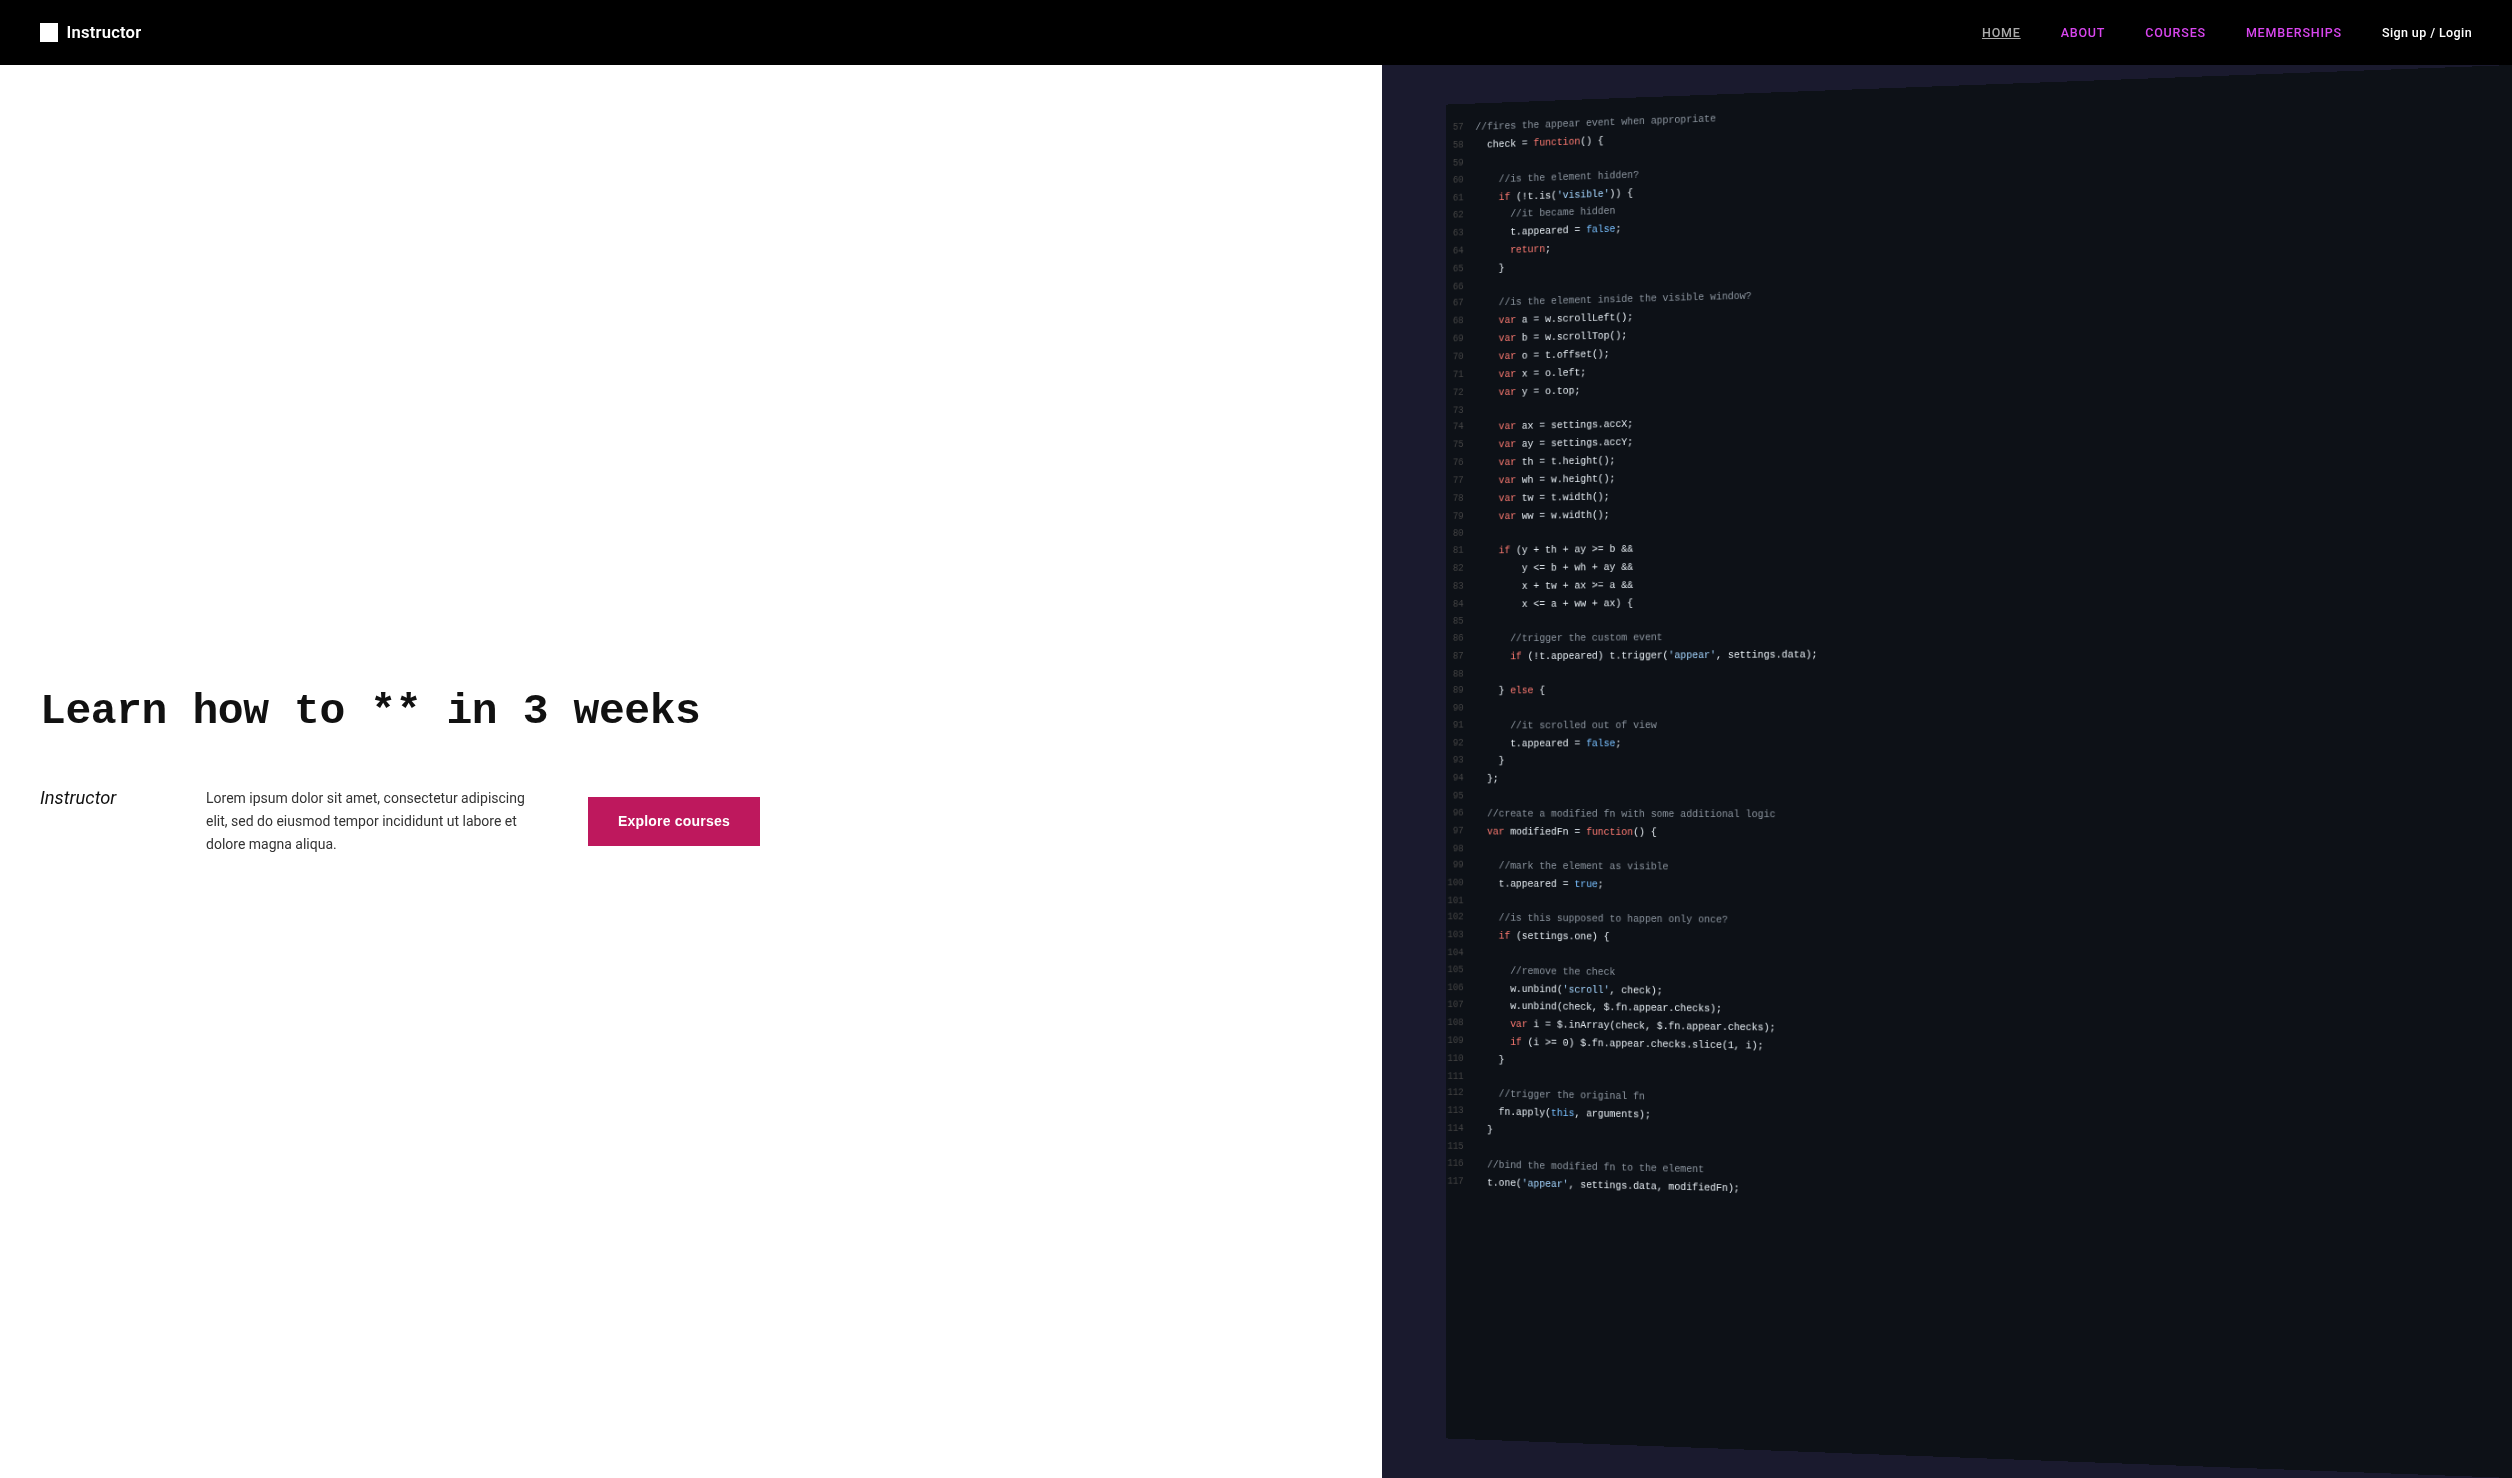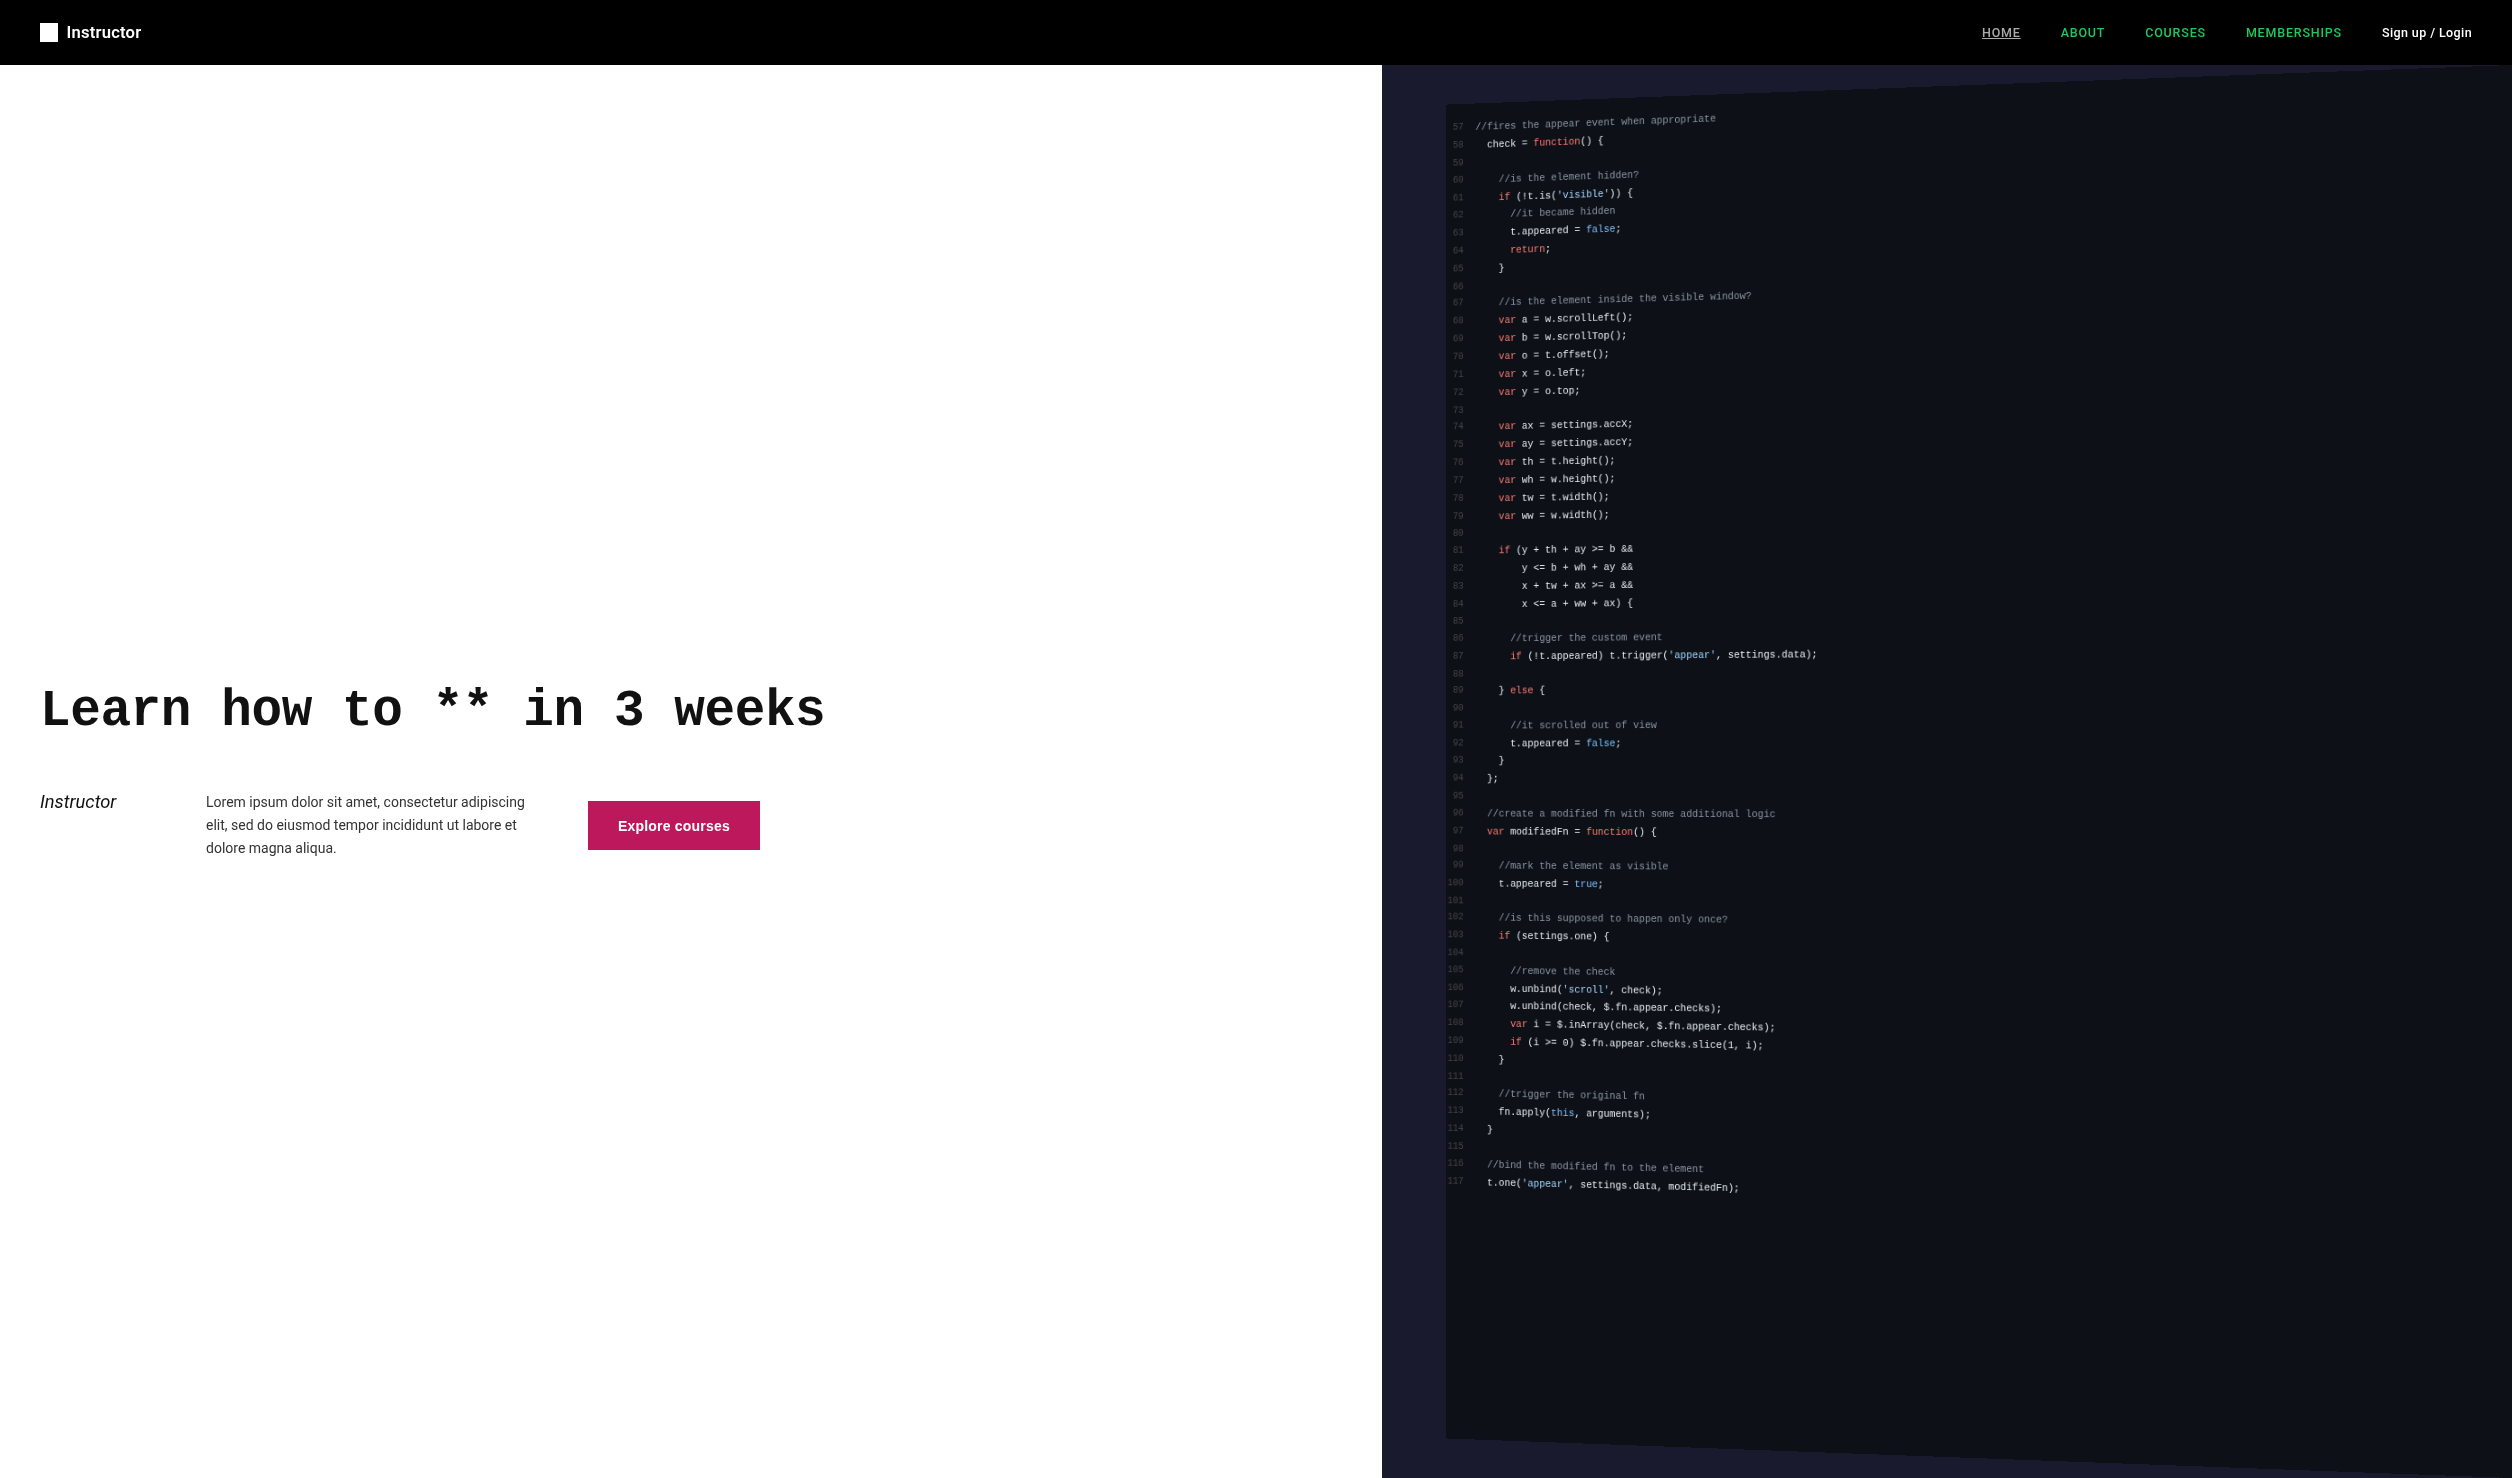--- a/index.html
+++ b/index.html
@@ -54,21 +54,21 @@
       align-items: center;
       gap: 40px;
       list-style: none;
     }
 
     .nav-links a {
       text-decoration: none;
       font-size: 12.5px;
       font-weight: 500;
       letter-spacing: 0.8px;
-      color: #22c55e;
+      color: #d946ef;
     }
 
     .nav-links a.active {
       color: #aaa;
       text-decoration: underline;
     }
 
     .nav-signup {
       color: #fff !important;
       font-weight: normal;
@@ -87,21 +87,21 @@
     .hero-content {
       flex: 0 0 55%;
       display: flex;
       flex-direction: column;
       justify-content: center;
       padding: 66px 40px 66px 40px;
     }
 
     .hero-title {
       font-family: 'Courier New', Courier, monospace;
-      font-size: 51px;
+      font-size: 43px;
       font-weight: 700;
       color: #111;
       line-height: 1.15;
       margin-bottom: 50px;
       letter-spacing: -0.4px;
     }
 
     .hero-meta {
       display: flex;
       align-items: flex-start;

